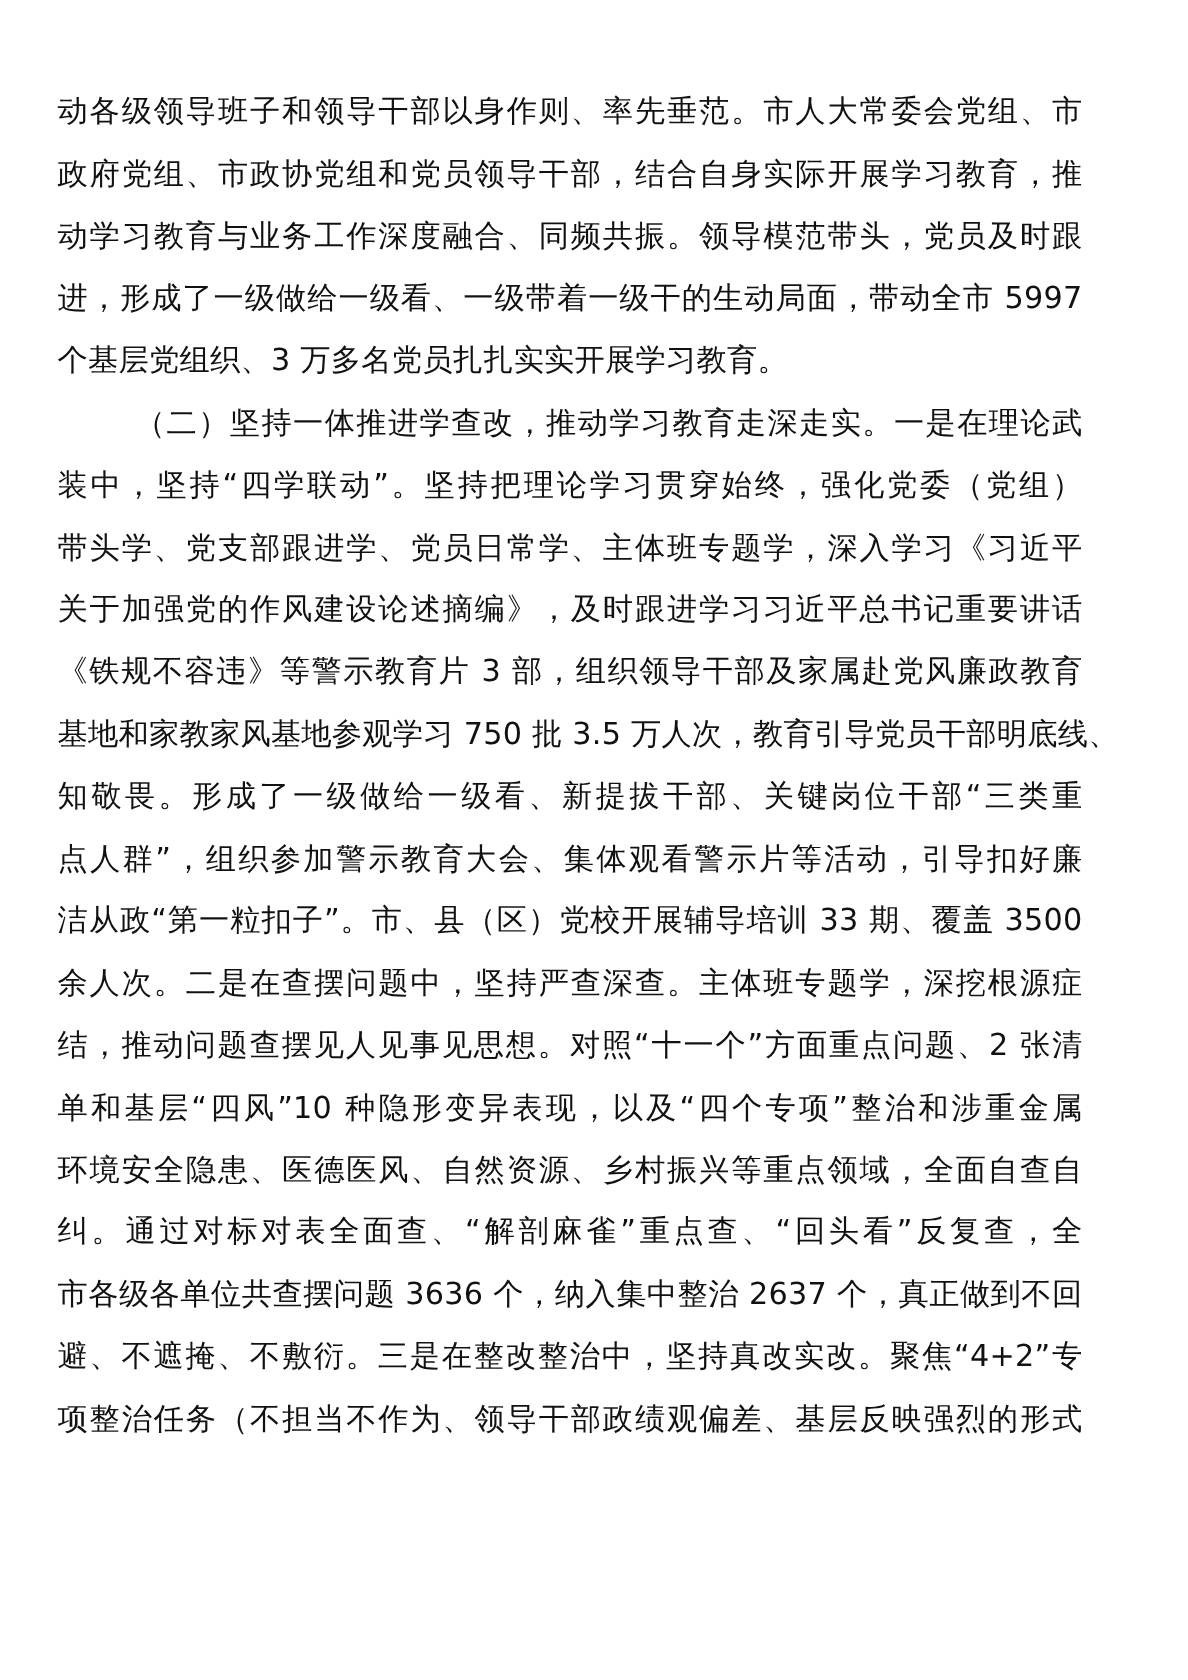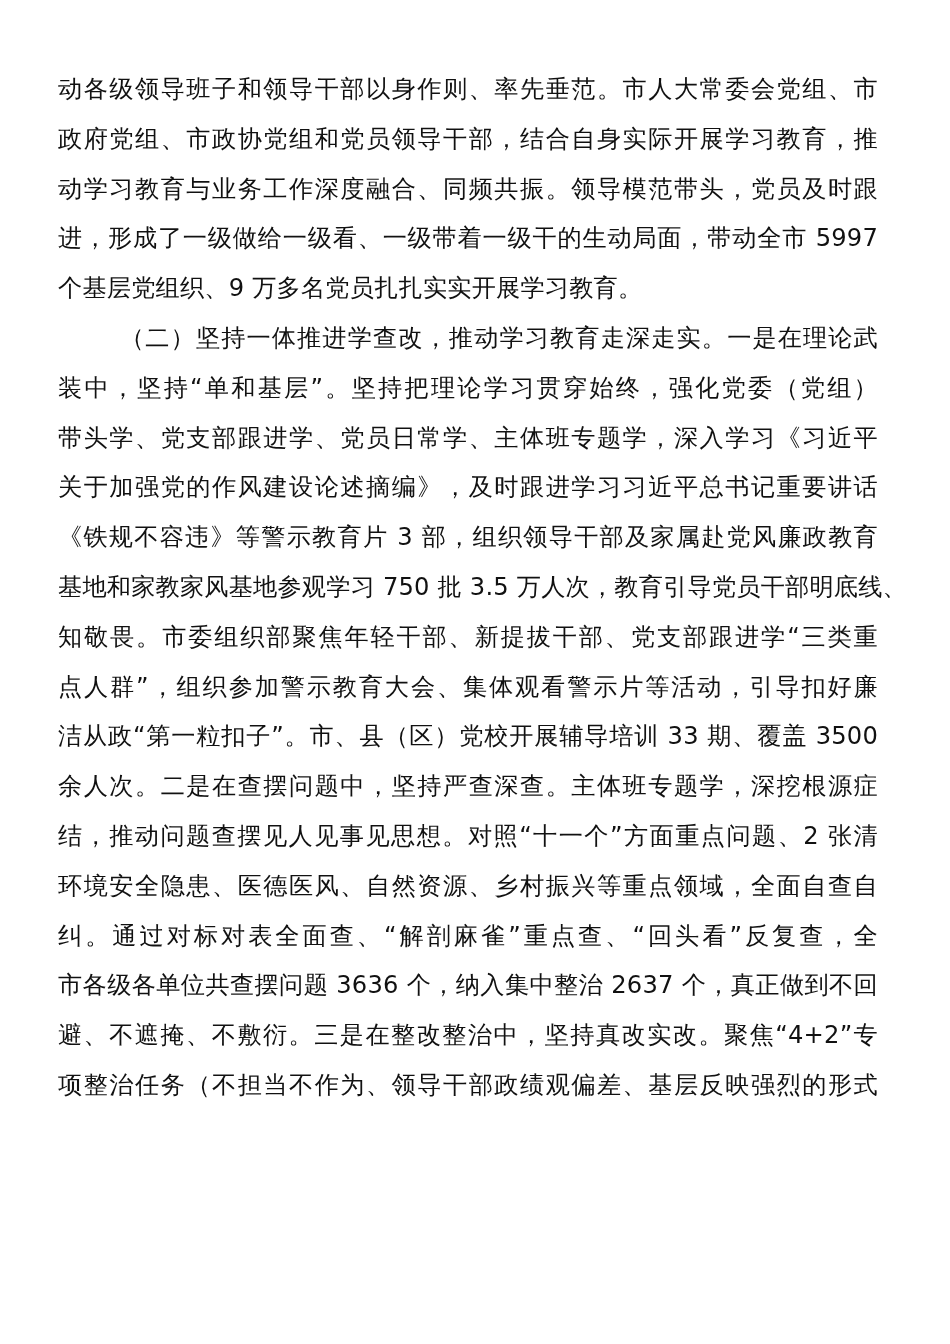--- a/index.html
+++ b/index.html
@@ -10,21 +10,21 @@
   body {
     width: 950px;
     height: 1344px;
     position: relative;
     overflow: hidden;
     font-family: "DejaVu Sans", "Liberation Sans", sans-serif;
     color: #111111;
   }
   .page {
     position: absolute;
-    left: 58px;
+    left: 46px;
     top: 65px;
     width: 820px;
   }
   .line {
     height: 49.8px;
     line-height: 49.8px;
     font-size: 24.2px;
     white-space: nowrap;
     letter-spacing: 0.2px;
   }
@@ -42,35 +42,36 @@
 </head>
 <body>
 
 <div class="page">
 
   <div>
     <div class="line justify">动各级领导班子和领导干部以身作则、率先垂范。市人大常委会党组、市</div>
     <div class="line justify">政府党组、市政协党组和党员领导干部，结合自身实际开展学习教育，推</div>
     <div class="line justify">动学习教育与业务工作深度融合、同频共振。领导模范带头，党员及时跟</div>
     <div class="line justify">进，形成了一级做给一级看、一级带着一级干的生动局面，带动全市 5997</div>
-    <div class="line">个基层党组织、9 万多名党员扎扎实实开展学习教育。</div>
+    <div class="line">个基层党组织、3 万多名党员扎扎实实开展学习教育。</div>
   </div>
 
   <div>
     <div class="line justify indent"><span class="bold">（二）坚持一体推进学查改，推动学习教育走深走实。</span><span>一是在理论武</span></div>
-    <div class="line justify">装中，坚持“单和基层”。坚持把理论学习贯穿始终，强化党委（党组）</div>
+    <div class="line justify">装中，坚持“四学联动”。坚持把理论学习贯穿始终，强化党委（党组）</div>
     <div class="line justify">带头学、党支部跟进学、党员日常学、主体班专题学，深入学习《习近平</div>
     <div class="line justify">关于加强党的作风建设论述摘编》，及时跟进学习习近平总书记重要讲话</div>
     <div class="line justify">《铁规不容违》等警示教育片 3 部，组织领导干部及家属赴党风廉政教育</div>
     <div class="line justify">基地和家教家风基地参观学习 750 批 3.5 万人次，教育引导党员干部明底线、</div>
-    <div class="line justify">知敬畏。市委组织部聚焦年轻干部、新提拔干部、党支部跟进学“三类重</div>
+    <div class="line justify">知敬畏。形成了一级做给一级看、新提拔干部、关键岗位干部“三类重</div>
     <div class="line justify">点人群”，组织参加警示教育大会、集体观看警示片等活动，引导扣好廉</div>
     <div class="line justify">洁从政“第一粒扣子”。市、县（区）党校开展辅导培训 33 期、覆盖 3500</div>
     <div class="line justify">余人次。二是在查摆问题中，坚持严查深查。主体班专题学，深挖根源症</div>
     <div class="line justify">结，推动问题查摆见人见事见思想。对照“十一个”方面重点问题、2 张清</div>
+    <div class="line justify">单和基层“四风”10 种隐形变异表现，以及“四个专项”整治和涉重金属</div>
     <div class="line justify">环境安全隐患、医德医风、自然资源、乡村振兴等重点领域，全面自查自</div>
     <div class="line justify">纠。通过对标对表全面查、“解剖麻雀”重点查、“回头看”反复查，全</div>
     <div class="line justify">市各级各单位共查摆问题 3636 个，纳入集中整治 2637 个，真正做到不回</div>
     <div class="line justify">避、不遮掩、不敷衍。三是在整改整治中，坚持真改实改。聚焦“4+2”专</div>
     <div class="line justify">项整治任务（不担当不作为、领导干部政绩观偏差、基层反映强烈的形式</div>
   </div>
 
 </div>
 
 </body></html>

